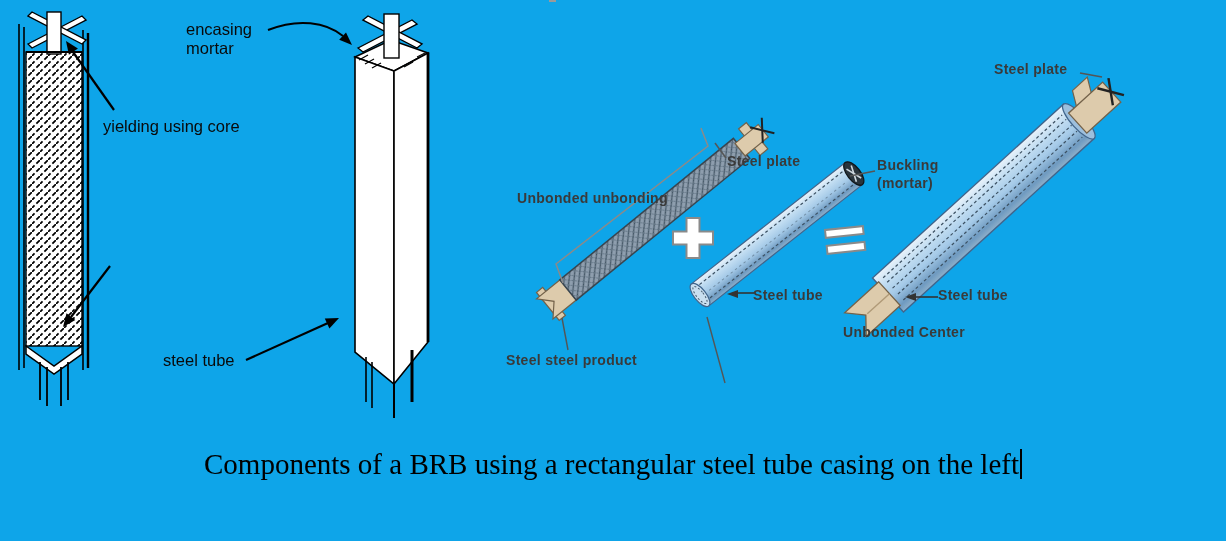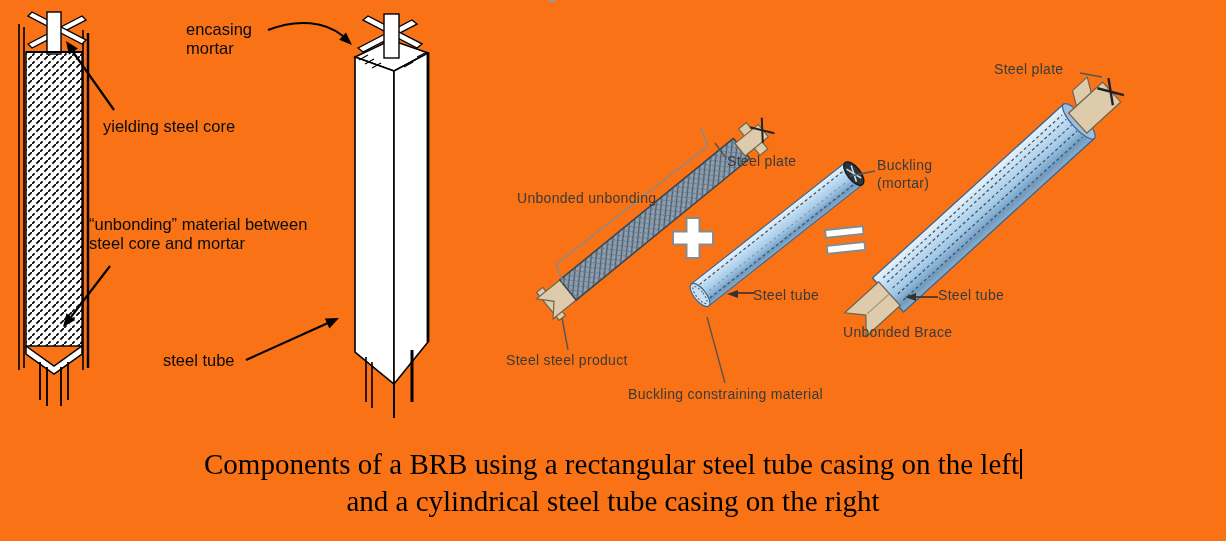--- a/index.html
+++ b/index.html
@@ -1,21 +1,21 @@
 <!DOCTYPE html>
 <html><head>
 <meta charset="utf-8">
 <style>
   html,body{margin:0;padding:0;background:#fff;}
-  .stage{position:relative;width:1226px;height:541px;background:#f97316;overflow:hidden;
+  .stage{position:relative;width:1226px;height:541px;background:#0ea5e9;overflow:hidden;
          font-family:"Liberation Sans",sans-serif;}
   svg{position:absolute;display:block;}
   .lbl{position:absolute;white-space:pre-line;}
   .lbl-left{font-size:16.5px;line-height:1.18;color:#0a0a0a;}
-  .lbl-right{font-size:14px;line-height:1.3;font-weight:normal;letter-spacing:.3px;color:#3a3a3a;}
+  .lbl-right{font-size:14px;line-height:1.3;font-weight:bold;letter-spacing:.3px;color:#3a3a3a;}
   .caption{position:absolute;left:0;top:446px;width:1226px;text-align:center;
            font-family:"Liberation Serif",serif;font-size:29px;line-height:37px;color:#000;}
   .caret{display:inline-block;width:2px;height:30px;background:#000;vertical-align:-5px;margin-left:1px;}
   .speck{position:absolute;left:549px;top:0;width:7px;height:2px;background:#9a9a9a;}
 </style>
 </head>
 <body>
 
 <div class="stage">
 
@@ -181,35 +181,31 @@
       <line x1="594" y1="73" x2="616" y2="77" stroke="#555" stroke-width="1.6"></line>
       <g>
         <line x1="452" y1="297" x2="430" y2="297" stroke="#333" stroke-width="1.6"></line>
         <polygon points="419,297 430,293 430,301" fill="#333"></polygon>
       </g>
     </g>
   </svg>
 
   <div class="lbl lbl-left" style="left:186px;top:20px">encasing
 mortar</div>
-  <div class="lbl lbl-left" style="left:103px;top:117px">yielding steel core</div>
-  <div class="lbl lbl-left" style="left:89px;top:215px">“unbonding” material between
-steel core and mortar</div>
+  <div class="lbl lbl-left" style="left:103px;top:117px">yielding using core</div>
   <div class="lbl lbl-left" style="left:163px;top:351px">steel tube</div>
 
   <div class="lbl lbl-right" style="left:517px;top:189px">Unbonded unbonding</div>
   <div class="lbl lbl-right" style="left:727px;top:152px">Steel plate</div>
   <div class="lbl lbl-right" style="left:506px;top:351px">Steel steel product</div>
   <div class="lbl lbl-right" style="left:877px;top:156px">Buckling
 (mortar)</div>
   <div class="lbl lbl-right" style="left:753px;top:286px">Steel tube</div>
-  <div class="lbl lbl-right" style="left:628px;top:385px">Buckling constraining material</div>
   <div class="lbl lbl-right" style="left:994px;top:60px">Steel plate</div>
   <div class="lbl lbl-right" style="left:938px;top:286px">Steel tube</div>
-  <div class="lbl lbl-right" style="left:843px;top:323px">Unbonded Brace</div>
+  <div class="lbl lbl-right" style="left:843px;top:323px">Unbonded Center</div>
 
   <div class="caption">
     <span>Components of a BRB using a rectangular steel tube casing on the left</span><span class="caret"></span><br>
-    <span>and a cylindrical steel tube casing on the right</span>
   </div>
 
   <div class="speck"></div>
 </div>
 
 </body></html>

